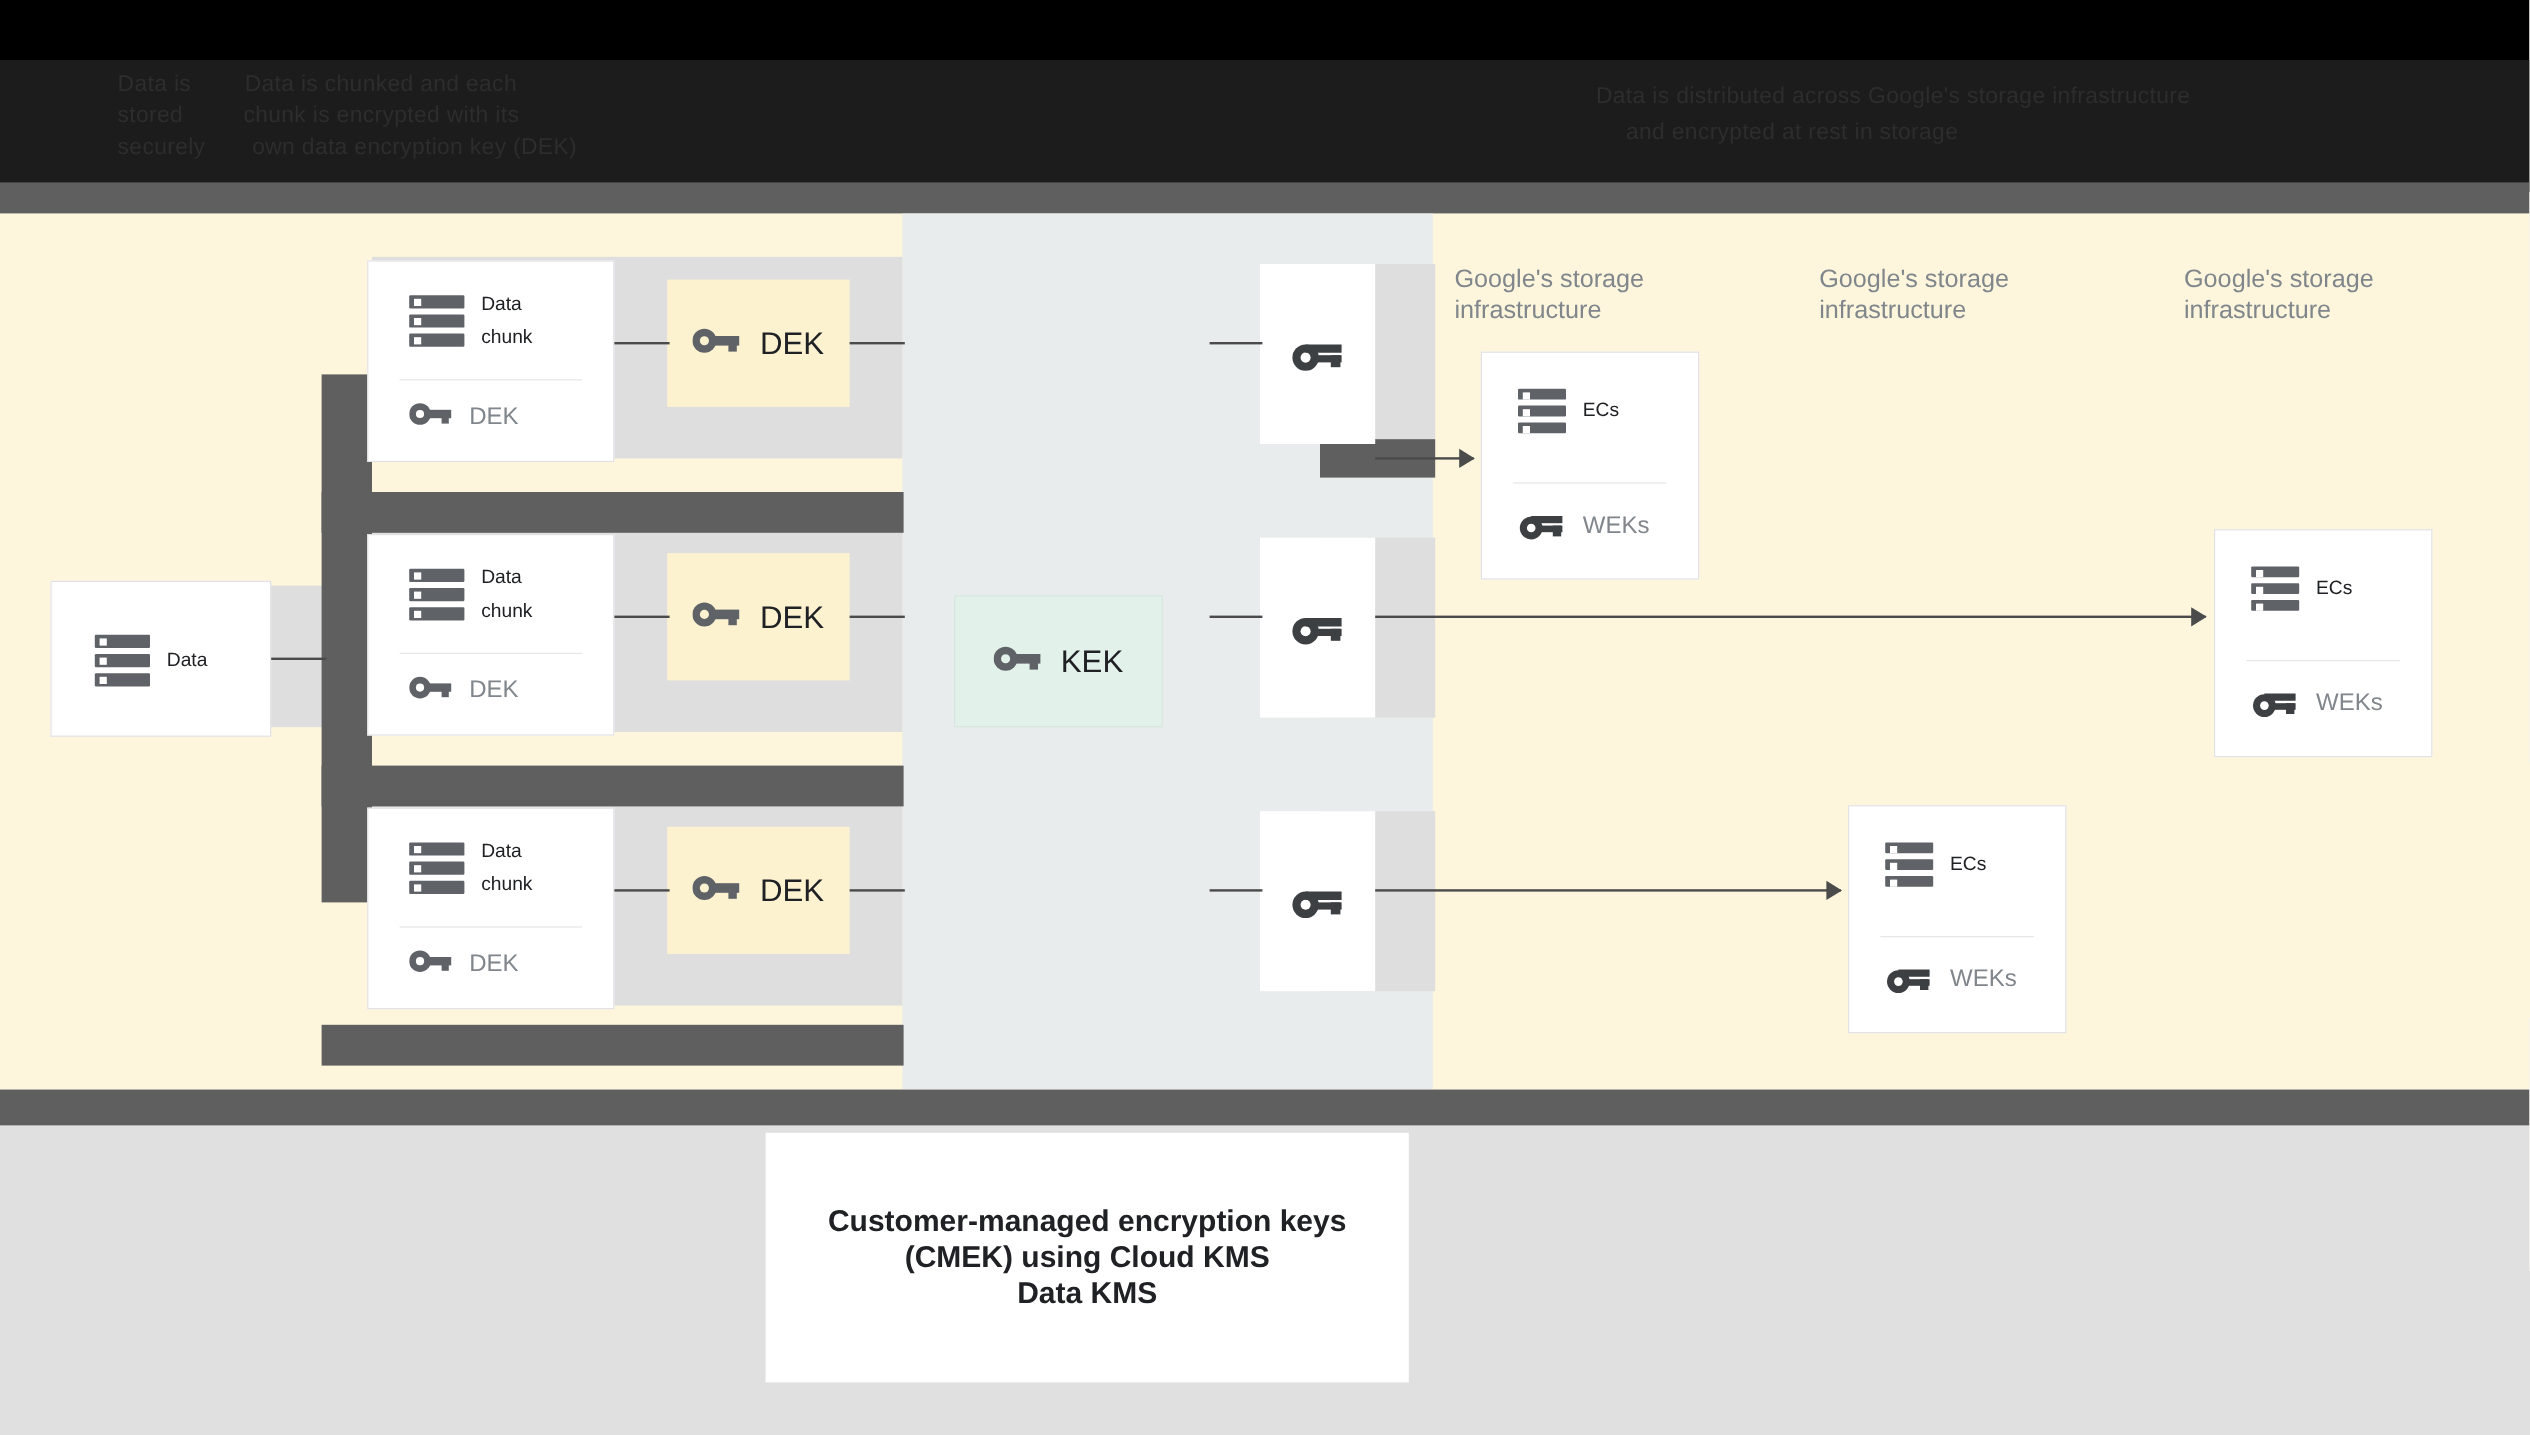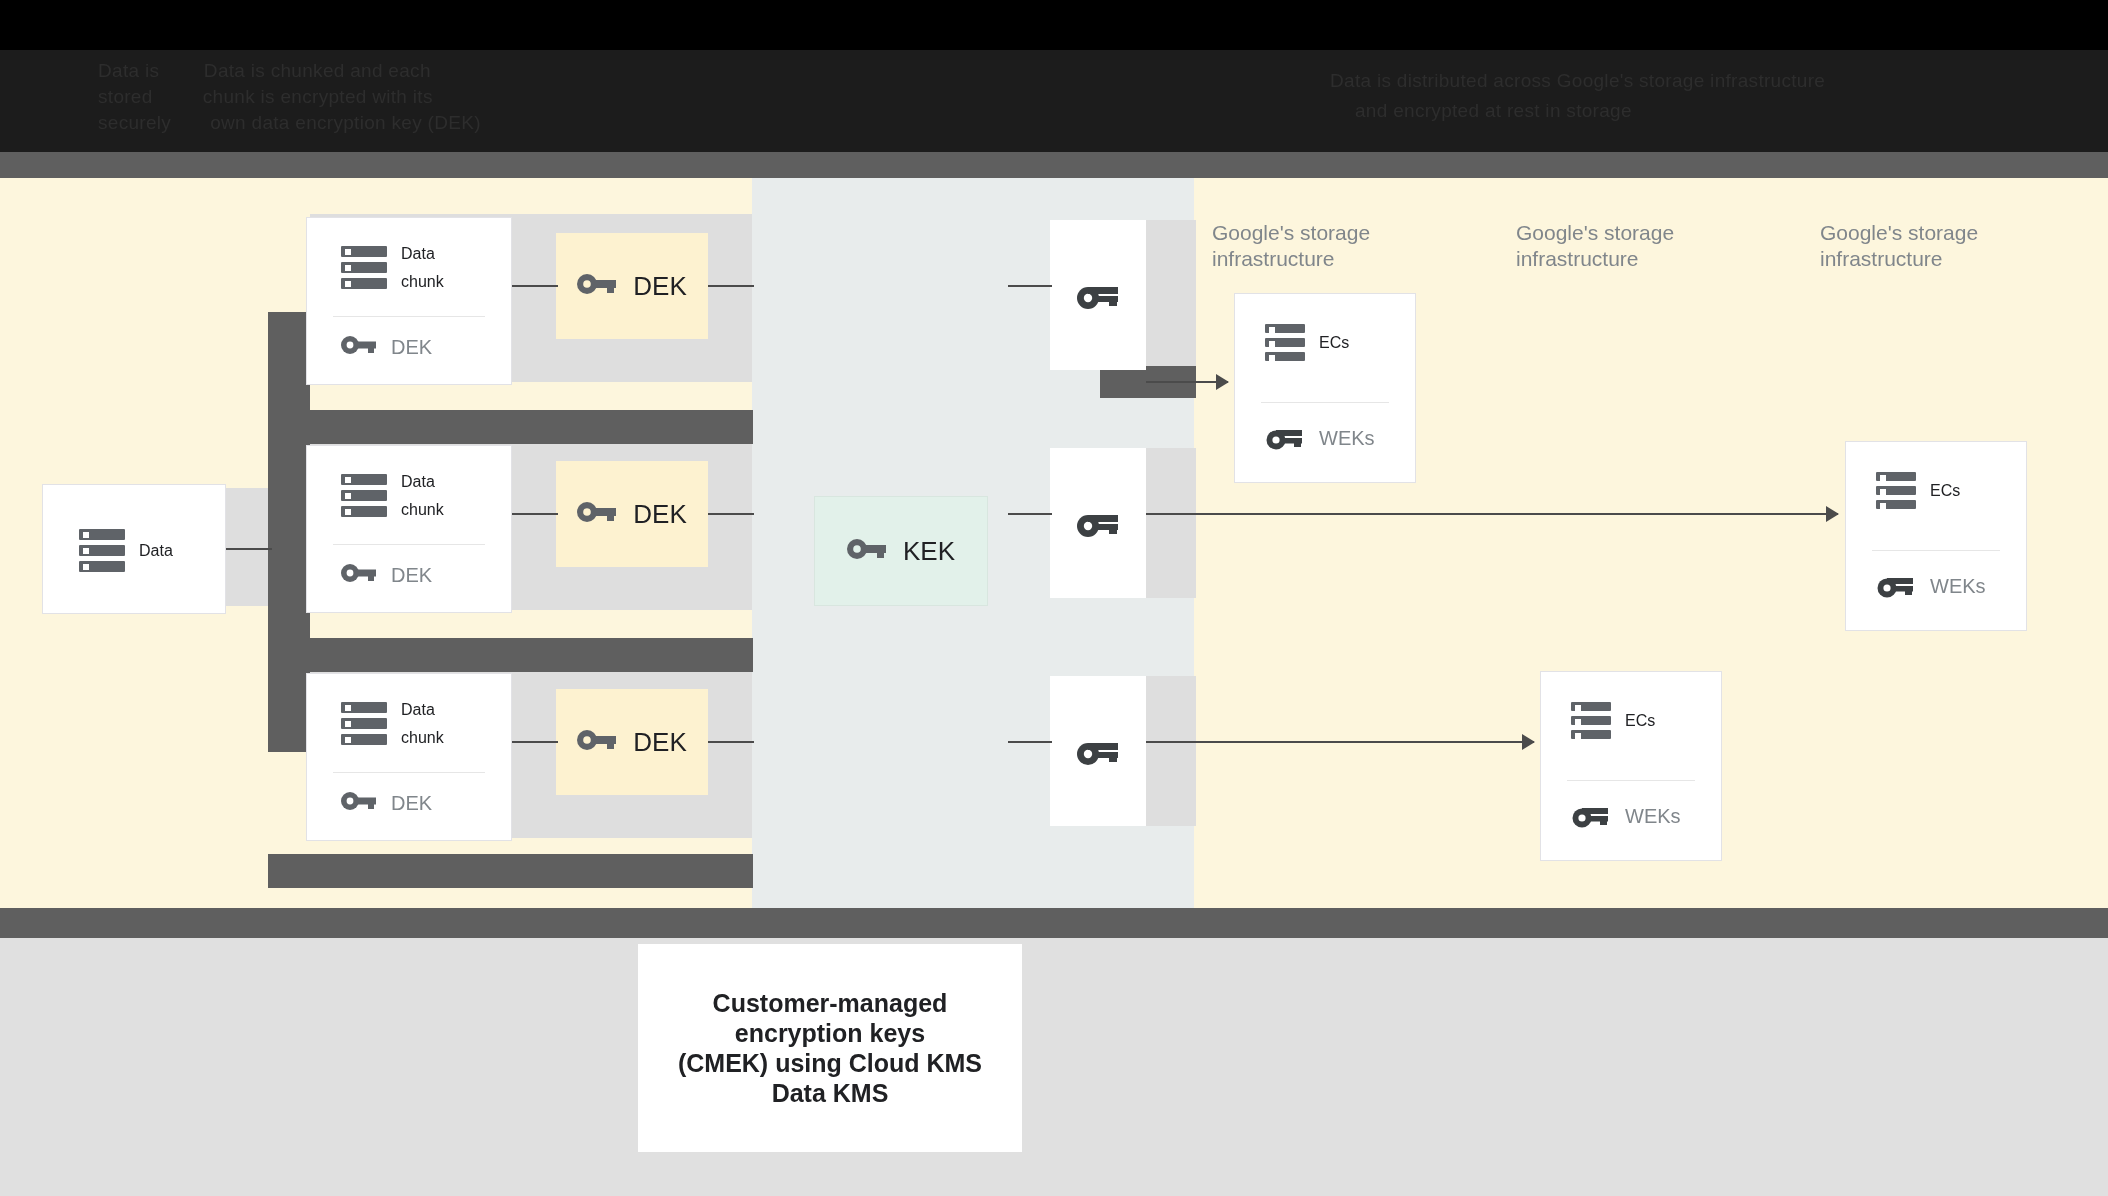--- a/index.html
+++ b/index.html
@@ -25,21 +25,21 @@
   
   .card{position:absolute;background:#fff;border:1px solid #e2e2e6;box-sizing:border-box;}
   .card .row{display:flex;align-items:center;gap:14px;}
   .card-title{font-size:16px;color:#202124;line-height:28px;}
   .card-sub{font-size:20px;color:#80868b;}
   .divider{position:absolute;left:26px;right:26px;height:1px;background:#e6e6e6;}
 
   .pill{position:absolute;display:flex;align-items:center;justify-content:center;gap:16px;
         box-sizing:border-box;}
   .pill.dek{background:#fdf2d0;}
-  .pill.kek{background:#e2f1ea;border:1px solid #d8e6df;margin-left:19px;}
+  .pill.kek{background:#e2f1ea;border:1px solid #d8e6df;}
   .pill-label{font-size:26px;color:#202124;}
 
   .keycard{position:absolute;background:#fff;display:flex;align-items:center;justify-content:center;}
 
   
   .svr{width:46px;height:44px;flex:0 0 auto;}
   .svr i{display:block;height:11px;background:#5f6368;margin-bottom:5px;position:relative;border-radius:1px;}
   .svr i:last-child{margin-bottom:0;}
   .svr i:before{content:"";position:absolute;left:4px;top:2.5px;width:6px;height:6px;background:#fff;}
   .svr.sm{width:40px;height:38px;}
@@ -51,21 +51,21 @@
   .stor{position:absolute;font-size:21px;line-height:26px;color:#80868b;white-space:pre-line;}
 
   
   .ln{position:absolute;background:#4b4b4b;height:2px;}
   .arrowhead{position:absolute;width:0;height:0;border-top:8px solid transparent;
              border-bottom:8px solid transparent;border-left:13px solid #4b4b4b;}
 
   
   .foot-band{position:absolute;left:0;top:908px;width:2108px;height:30px;background:#5f5f5f;}
   .foot-area{position:absolute;left:0;top:938px;width:2108px;height:258px;background:#e0e0e0;}
-  .caption{position:absolute;left:638px;top:944px;width:384px;height:208px;background:#fff;
+  .caption{position:absolute;left:638px;top:944px;width:536px;height:208px;background:#fff;
            display:flex;flex-direction:column;align-items:center;justify-content:center;
            text-align:center;padding:0 26px;box-sizing:border-box;}
   .cap1{font-size:25px;line-height:30px;font-weight:bold;color:#202124;}
   .cap2{font-size:25px;line-height:30px;color:#202124;margin-top:34px;}
 </style>
 </head>
 <body>
 
 <div id="root">
 

